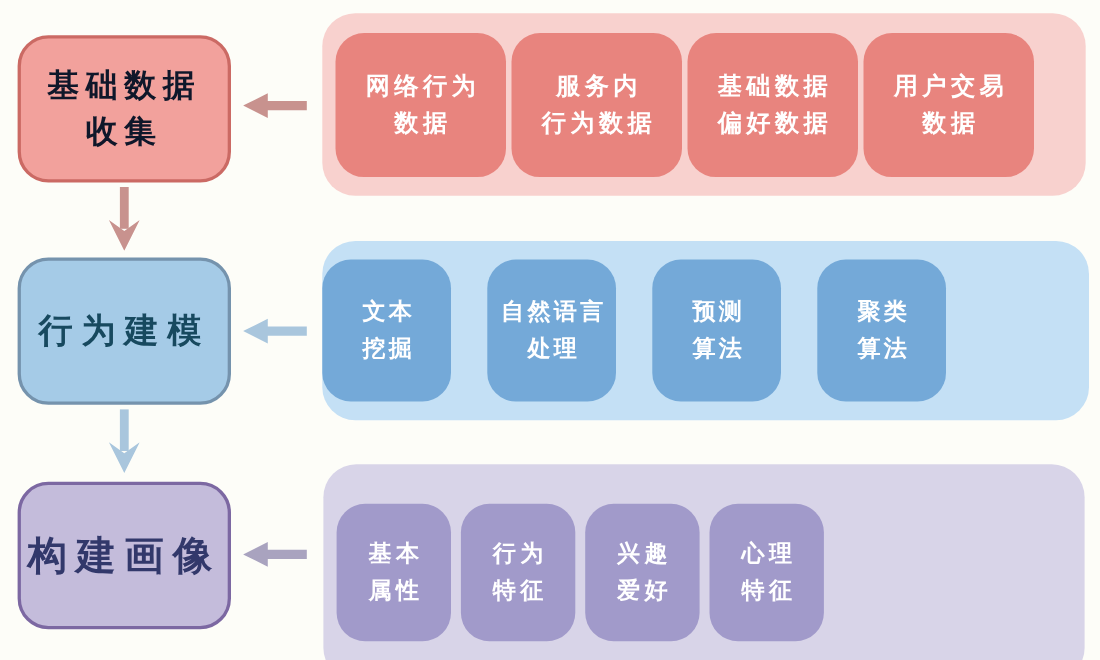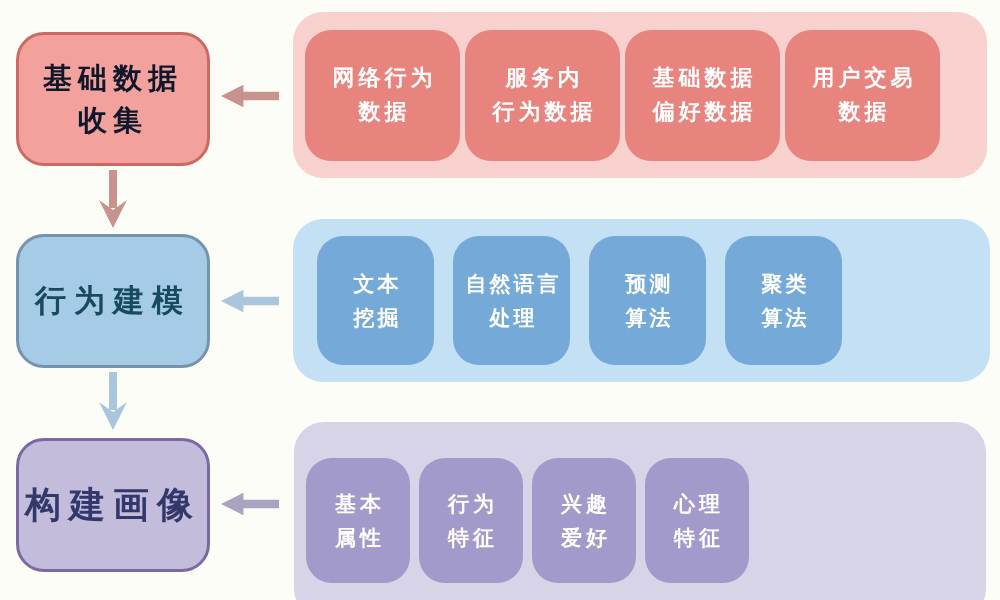--- a/index.html
+++ b/index.html
@@ -18,21 +18,21 @@
   .stage .line{display:block;}
   #stage1{top:32px;background:#f2a19c;border:3px solid #cb6a64;color:#0f172a;
           font-size:29px;letter-spacing:6px;line-height:1.45;}
   #stage2{top:234px;background:#a5cbe7;border:3px solid #7593ad;color:#17495f;
           font-size:31px;letter-spacing:8px;}
   #stage3{top:438px;background:#c4bcdb;border:3px solid #7c68a2;color:#32386b;
           font-size:36px;letter-spacing:8px;}
   
   .panel{position:absolute;border-radius:30px;display:flex;align-items:center;box-sizing:border-box;}
   #panel1{left:293px;top:12px;width:694px;height:166px;background:#f8d1ce;padding-left:12px;gap:5px;}
-  #panel2{left:293px;top:219px;width:697px;height:163px;background:#c4e0f5;padding-left:24px;gap:19px;}
+  #panel2{left:293px;top:219px;width:697px;height:163px;background:#c4e0f5;padding-left:0;gap:33px;}
   #panel3{left:294px;top:422px;width:692px;height:197px;background:#d8d4e8;padding-left:12px;gap:9px;}
   
   .item{
     border-radius:26px;flex:none;
     display:flex;flex-direction:column;align-items:center;justify-content:center;
     color:#ffffff;font-weight:bold;text-align:center;
   }
   .item .line{display:block;text-indent:4px;}
   #panel1 .item{width:155px;height:131px;background:#e8847e;font-size:22px;letter-spacing:4px;line-height:1.55;}
   #panel2 .item{width:117px;height:129px;background:#74a9d8;font-size:21px;letter-spacing:3px;line-height:1.6;}

